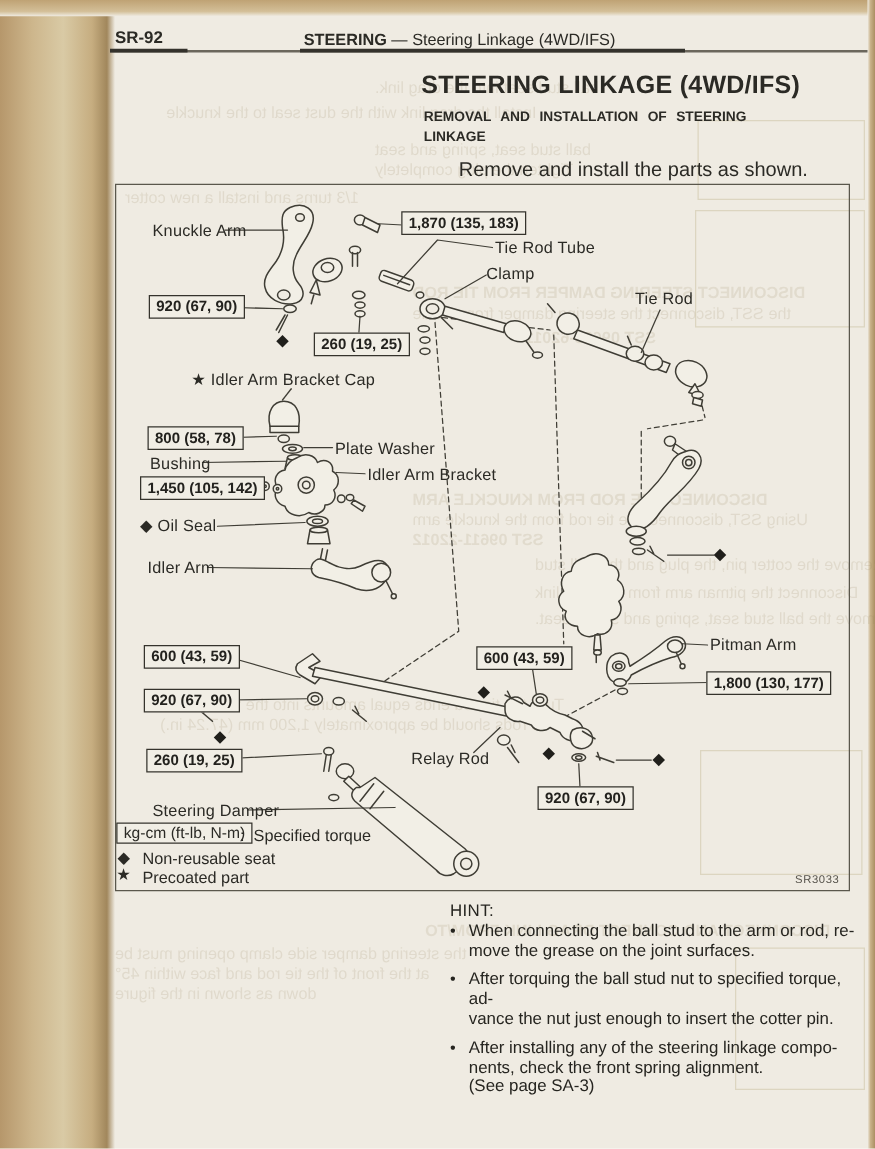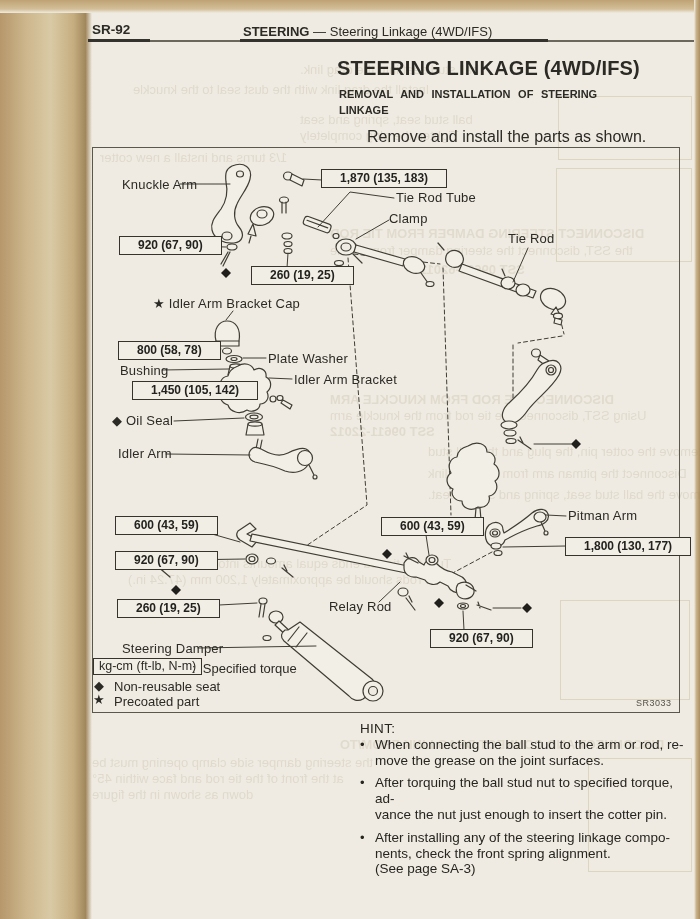--- a/index.html
+++ b/index.html
@@ -29,21 +29,21 @@
   .rule-thick2{position:absolute;left:240px;top:39px;width:308px;height:3px;background:#34322c;z-index:3;}
   .title{position:absolute;left:337px;top:57px;font-size:20px;font-weight:700;letter-spacing:.2px;z-index:3;white-space:nowrap;}
   .subtitle{position:absolute;left:339px;top:86px;width:356px;font-size:11px;font-weight:700;line-height:16px;z-index:3;}
   .subtitle .w{word-spacing:4.5px;}
   .intro{position:absolute;left:367px;top:128px;font-size:16px;z-index:3;white-space:nowrap;}
   
   .frame{position:absolute;left:92px;top:147px;width:586px;height:564px;border:1.5px solid #5a574c;z-index:1;}
   .art{position:absolute;left:0;top:0;width:700px;height:919px;z-index:2;pointer-events:none;}
   .lbl{position:absolute;font-size:13px;color:#2b2a25;white-space:nowrap;z-index:3;letter-spacing:.2px;}
   .tbox{position:absolute;border:1.5px solid #35332c;background:#f1eee5;font-weight:700;font-size:12px;
-        line-height:14px;padding:1px 18px 2px;color:#23221e;white-space:nowrap;z-index:3;}
+        line-height:14px;padding:1px 5px 2px;color:#23221e;white-space:nowrap;z-index:3;}
   .figcode{position:absolute;left:636px;top:698px;font-size:9px;color:#55524a;z-index:3;letter-spacing:.5px;}
   
   .legend-unit{position:absolute;left:93px;top:658px;border:1.2px solid #35332c;padding:0 5px 1px;
         font-size:12.5px;z-index:3;background:#f1eee5;white-space:nowrap;}
   .legend-text{position:absolute;font-size:13px;z-index:3;white-space:pre;}
   .legend-mark{position:absolute;font-size:13px;z-index:3;}
   
   .hint{position:absolute;left:360px;top:721px;width:336px;z-index:3;font-size:13.5px;line-height:15.8px;color:#262520;}
   .hint-head{font-weight:400;margin-bottom:0;letter-spacing:.3px;}
   .hint-item{display:flex;margin-bottom:7px;}
@@ -319,21 +319,21 @@
   <div class="lbl" style="left:112px;top:413px">◆ Oil Seal</div>
   <div class="lbl" style="left:118px;top:446px">Idler Arm</div>
   <div class="lbl" style="left:568px;top:508px">Pitman Arm</div>
   <div class="lbl" style="left:329px;top:599px">Relay Rod</div>
   <div class="lbl" style="left:122px;top:641px">Steering Damper</div>
 
   <div class="tbox" style="left:321px;top:169px">1,870 (135, 183)</div>
   <div class="tbox" style="left:119px;top:236px">920 (67, 90)</div>
   <div class="tbox" style="left:251px;top:266px">260 (19, 25)</div>
   <div class="tbox" style="left:118px;top:341px">800 (58, 78)</div>
-  <div class="tbox" style="left:132px;top:381px">1,450 (105, 142)</div>
+  <div class="tbox" style="left:112px;top:381px">1,450 (105, 142)</div>
   <div class="tbox" style="left:115px;top:516px">600 (43, 59)</div>
   <div class="tbox" style="left:115px;top:551px">920 (67, 90)</div>
   <div class="tbox" style="left:117px;top:599px">260 (19, 25)</div>
   <div class="tbox" style="left:381px;top:517px">600 (43, 59)</div>
   <div class="tbox" style="left:565px;top:537px">1,800 (130, 177)</div>
   <div class="tbox" style="left:430px;top:629px">920 (67, 90)</div>
 
   <div class="legend-unit">kg-cm (ft-lb, N-m)</div>
   <div class="legend-text" style="left:192px;top:661px">:  Specified torque</div>
   <div class="legend-mark" style="left:94px;top:678px">◆</div>

